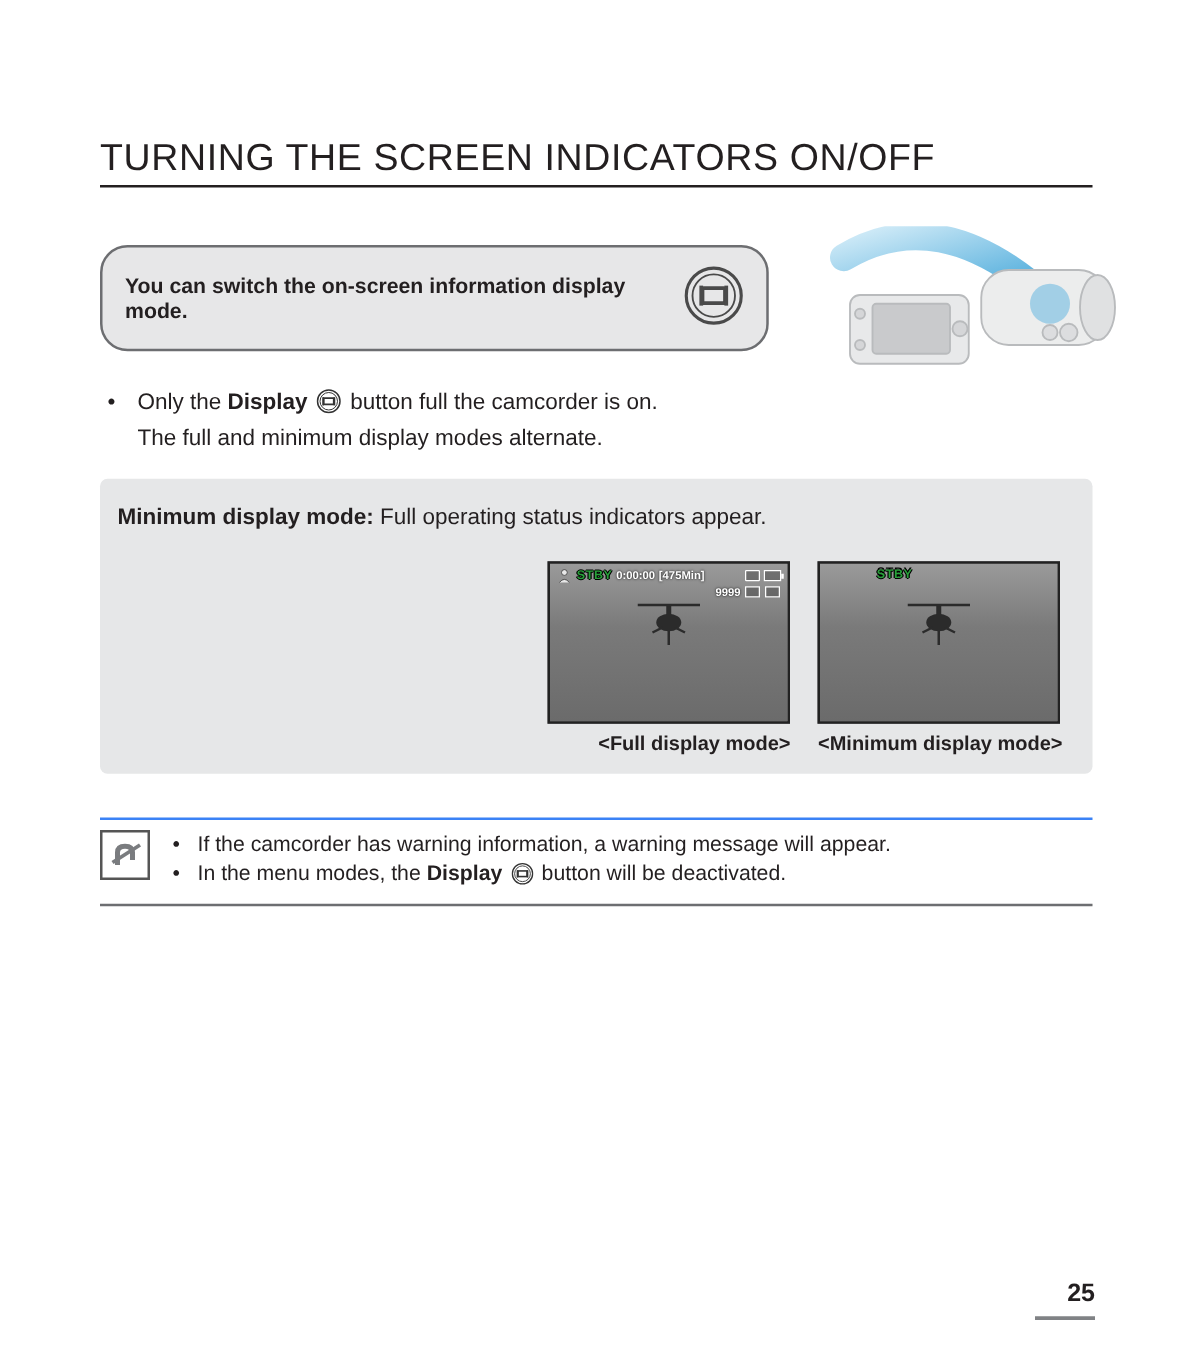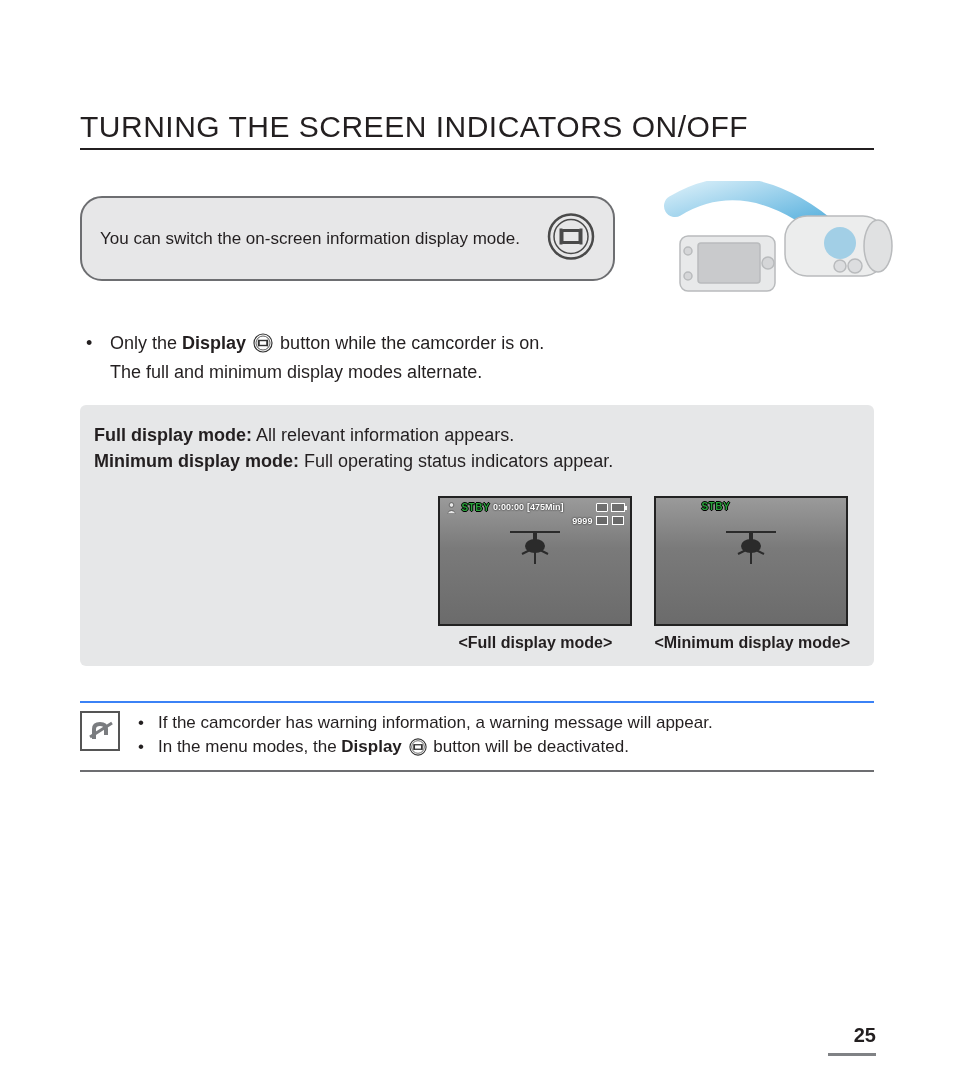--- a/index.html
+++ b/index.html
@@ -17,22 +17,23 @@
     font-weight: 400;
     letter-spacing: 0.5px;
     border-bottom: 2px solid #231f20;
     padding-bottom: 4px;
     margin-bottom: 46px;
   }
   .intro-row {
     display: flex;
     align-items: center;
     gap: 10px;
-    margin-bottom: 50px;
-    position: relative;
+    margin-bottom: 28px;
+    position: relative;
+    font-weight: bold;
   }
   .intro-box {
     background: #e7e7e8;
     border: 2px solid #6d6e71;
     border-radius: 22px;
     width: 535px;
     height: 85px;
     display: flex;
     align-items: center;
     padding: 0 70px 0 18px;
@@ -69,21 +70,21 @@
     margin-top: 20px;
   }
   .modeline { font-size: 18px; line-height: 1.4; }
   .screens {
     display: flex;
     justify-content: flex-end;
     gap: 22px;
     margin-top: 22px;
     padding-right: 10px;
   }
-  .screen-col { text-align: center; }
+  .screen-col { text-align: right; }
   .screen {
     width: 194px;
     height: 130px;
     background: #888;
     border: 2px solid #222;
     position: relative;
     overflow: hidden;
   }
   .screen-ground {
     position: absolute; inset: 0;
@@ -217,29 +218,26 @@
     <span class="bullet">•</span>
     <span>Only the </span><b>Display</b>
     <span class="inline-disp-icon">
       <svg width="20" height="20" viewBox="0 0 20 20">
         <circle cx="10" cy="10" r="9" fill="none" stroke="#333" stroke-width="1.2"></circle>
         <circle cx="10" cy="10" r="7" fill="none" stroke="#333" stroke-width="0.8"></circle>
         <rect x="6" y="7.5" width="8" height="5" fill="none" stroke="#333" stroke-width="1.4"></rect>
         <rect x="4.8" y="6.8" width="1.4" height="6.5" fill="#333"></rect>
         <rect x="13.8" y="6.8" width="1.4" height="6.5" fill="#333"></rect>
       </svg>
-    </span><span> button while the camcorder is on.</span><br>
+    </span><span> button full the camcorder is on.</span><br>
     <span>The full and minimum display modes alternate.</span>
   </div>
 </div>
 
 <div class="modes-box">
-  <div class="modeline">
-    <b>Full display mode:</b><span> All relevant information appears.</span>
-  </div>
   <div class="modeline">
     <b>Minimum display mode:</b><span> Full operating status indicators appear.</span>
   </div>
 
   <div class="screens">
     <div class="screen-col">
       <div class="screen">
         <div class="screen-ground"></div>
         <svg class="heli" width="50" height="40" viewBox="0 0 50 40">
           <line x1="0" y1="6" x2="50" y2="6" stroke="#2b2b2b" stroke-width="2"></line>

